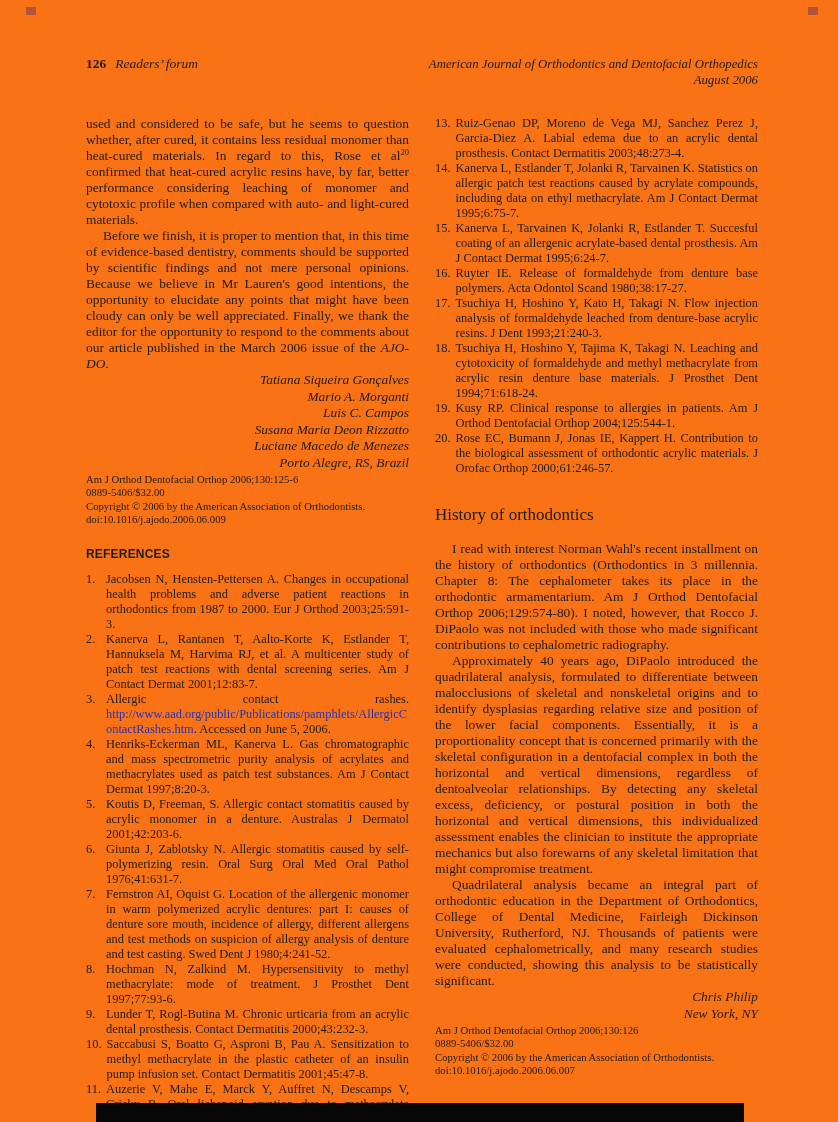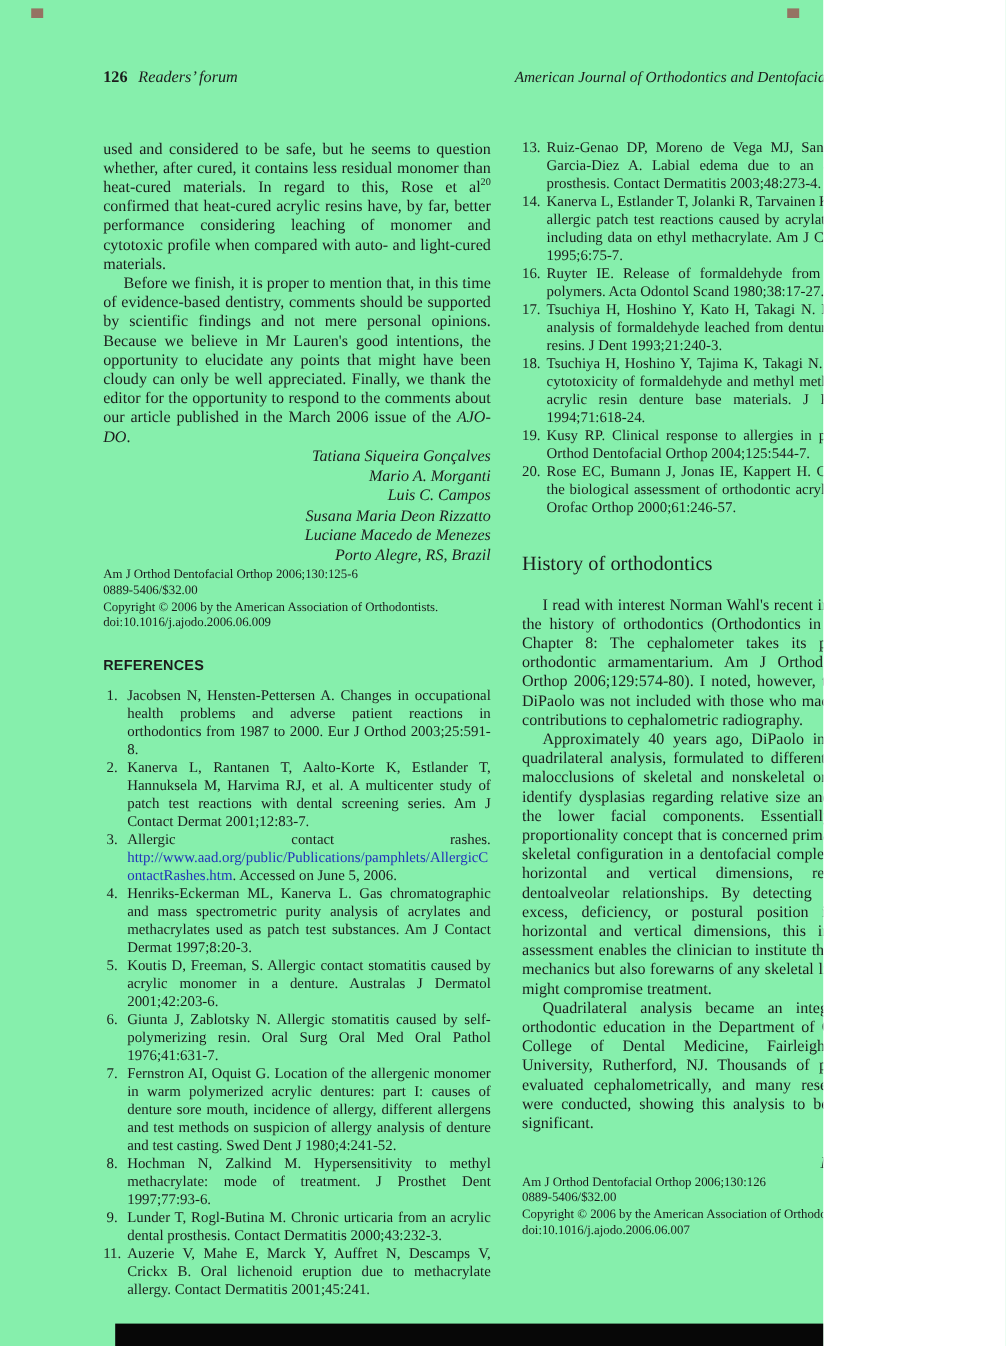--- a/index.html
+++ b/index.html
@@ -4,22 +4,22 @@
 <style>
   * { margin:0; padding:0; box-sizing:border-box; }
   html,body { background:#ffffff; }
   body {
     font-family:"Liberation Serif", serif;
     color:#1c1c1c;
     -webkit-font-smoothing:antialiased;
   }
   .page {
     position:relative;
-    width:686px; height:1122px;
-    background:#86efac;
+    width:838px; height:1122px;
+    background:#f97316;
     overflow:hidden;
   }
   
   .running-head {
     position:absolute; top:56px; left:86px; width:672px;
     display:flex; justify-content:space-between; align-items:flex-start;
   }
   .head-left { font-size:13.5px; line-height:16px; white-space:nowrap; }
   .pagenum { font-weight:bold; margin-right:9px; }
   .section-name { font-style:italic; }
@@ -42,21 +42,21 @@
   }
   .citation { margin-top:2px; font-size:10.7px; line-height:13.4px; }
   .refs-heading {
     margin-top:20px;
     font-family:"Liberation Sans", sans-serif;
     font-size:12px; font-weight:bold; letter-spacing:.2px;
   }
   .refs { margin-top:11px; font-size:12.4px; line-height:15px; }
   .refs-first { margin-top:0; }
   .ref-item { display:flex; }
-  .ref-num { flex:0 0 20px; text-align:center; padding-right:5px; }
+  .ref-num { flex:0 0 20px; text-align:left; padding-right:5px; }
   .ref-text { flex:1; text-align:justify; hyphens:auto; }
   .link { color:var(--link,#2233bb); overflow-wrap:anywhere; }
   .section-title {
     margin-top:26px; margin-bottom:13px;
     font-family:"Liberation Serif", serif;
     font-size:17px; font-weight:400; line-height:26px;
   }
   .article-paragraphs p { margin:0; }
   
   .bottom-bar {
@@ -111,21 +111,21 @@
           <div class="cite-line">Copyright © 2006 by the American Association of Orthodontists.</div>
           <div class="cite-line">doi:10.1016/j.ajodo.2006.06.009</div>
         </div>
 
       <h2 class="refs-heading">REFERENCES</h2>
 
       <div class="refs">
 
           <div class="ref-item">
             <span class="ref-num">1.</span>
-            <span class="ref-text"><span>Jacobsen N, Hensten-Pettersen A. Changes in occupational health problems and adverse patient reactions in orthodontics from 1987 to 2000. Eur J Orthod 2003;25:591-8.</span><span class="link"></span><span></span></span>
+            <span class="ref-text"><span>Jacobsen N, Hensten-Pettersen A. Changes in occupational health problems and adverse patient reactions in orthodontics from 1987 to 2000. Eur J Orthod 2003;25:591-3.</span><span class="link"></span><span></span></span>
           </div>
 
           <div class="ref-item">
             <span class="ref-num">2.</span>
             <span class="ref-text"><span>Kanerva L, Rantanen T, Aalto-Korte K, Estlander T, Hannuksela M, Harvima RJ, et al. A multicenter study of patch test reactions with dental screening series. Am J Contact Dermat 2001;12:83-7.</span><span class="link"></span><span></span></span>
           </div>
 
           <div class="ref-item">
             <span class="ref-num">3.</span>
             <span class="ref-text"><span>Allergic contact rashes. </span><span class="link">http://www.aad.org/public/Publications/pamphlets/AllergicContactRashes.htm</span><span>. Accessed on June 5, 2006.</span></span>
@@ -154,20 +154,24 @@
           <div class="ref-item">
             <span class="ref-num">8.</span>
             <span class="ref-text"><span>Hochman N, Zalkind M. Hypersensitivity to methyl methacrylate: mode of treatment. J Prosthet Dent 1997;77:93-6.</span><span class="link"></span><span></span></span>
           </div>
 
           <div class="ref-item">
             <span class="ref-num">9.</span>
             <span class="ref-text"><span>Lunder T, Rogl-Butina M. Chronic urticaria from an acrylic dental prosthesis. Contact Dermatitis 2000;43:232-3.</span><span class="link"></span><span></span></span>
           </div>
 
+          <div class="ref-item">
+            <span class="ref-num">10.</span>
+            <span class="ref-text"><span>Saccabusi S, Boatto G, Asproni B, Pau A. Sensitization to methyl methacrylate in the plastic catheter of an insulin pump infusion set. Contact Dermatitis 2001;45:47-8.</span><span class="link"></span><span></span></span>
+          </div>
 
           <div class="ref-item">
             <span class="ref-num">11.</span>
             <span class="ref-text"><span>Auzerie V, Mahe E, Marck Y, Auffret N, Descamps V, Crickx B. Oral lichenoid eruption due to methacrylate allergy. Contact Dermatitis 2001;45:241.</span><span class="link"></span><span></span></span>
           </div>
 
         </div>
     </div>
 
     <div class="col">
@@ -176,39 +180,43 @@
           <div class="ref-item">
             <span class="ref-num">13.</span>
             <span class="ref-text"><span>Ruiz-Genao DP, Moreno de Vega MJ, Sanchez Perez J, Garcia-Diez A. Labial edema due to an acrylic dental prosthesis. Contact Dermatitis 2003;48:273-4.</span><span class="link"></span><span></span></span>
           </div>
 
           <div class="ref-item">
             <span class="ref-num">14.</span>
             <span class="ref-text"><span>Kanerva L, Estlander T, Jolanki R, Tarvainen K. Statistics on allergic patch test reactions caused by acrylate compounds, including data on ethyl methacrylate. Am J Contact Dermat 1995;6:75-7.</span><span class="link"></span><span></span></span>
           </div>
 
+          <div class="ref-item">
+            <span class="ref-num">15.</span>
+            <span class="ref-text"><span>Kanerva L, Tarvainen K, Jolanki R, Estlander T. Succesful coating of an allergenic acrylate-based dental prosthesis. Am J Contact Dermat 1995;6:24-7.</span><span class="link"></span><span></span></span>
+          </div>
 
           <div class="ref-item">
             <span class="ref-num">16.</span>
             <span class="ref-text"><span>Ruyter IE. Release of formaldehyde from denture base polymers. Acta Odontol Scand 1980;38:17-27.</span><span class="link"></span><span></span></span>
           </div>
 
           <div class="ref-item">
             <span class="ref-num">17.</span>
             <span class="ref-text"><span>Tsuchiya H, Hoshino Y, Kato H, Takagi N. Flow injection analysis of formaldehyde leached from denture-base acrylic resins. J Dent 1993;21:240-3.</span><span class="link"></span><span></span></span>
           </div>
 
           <div class="ref-item">
             <span class="ref-num">18.</span>
             <span class="ref-text"><span>Tsuchiya H, Hoshino Y, Tajima K, Takagi N. Leaching and cytotoxicity of formaldehyde and methyl methacrylate from acrylic resin denture base materials. J Prosthet Dent 1994;71:618-24.</span><span class="link"></span><span></span></span>
           </div>
 
           <div class="ref-item">
             <span class="ref-num">19.</span>
-            <span class="ref-text"><span>Kusy RP. Clinical response to allergies in patients. Am J Orthod Dentofacial Orthop 2004;125:544-7.</span><span class="link"></span><span></span></span>
+            <span class="ref-text"><span>Kusy RP. Clinical response to allergies in patients. Am J Orthod Dentofacial Orthop 2004;125:544-1.</span><span class="link"></span><span></span></span>
           </div>
 
           <div class="ref-item">
             <span class="ref-num">20.</span>
             <span class="ref-text"><span>Rose EC, Bumann J, Jonas IE, Kappert H. Contribution to the biological assessment of orthodontic acrylic materials. J Orofac Orthop 2000;61:246-57.</span><span class="link"></span><span></span></span>
           </div>
         </div>
 
       <h1 class="section-title">History of orthodontics</h1>
 

